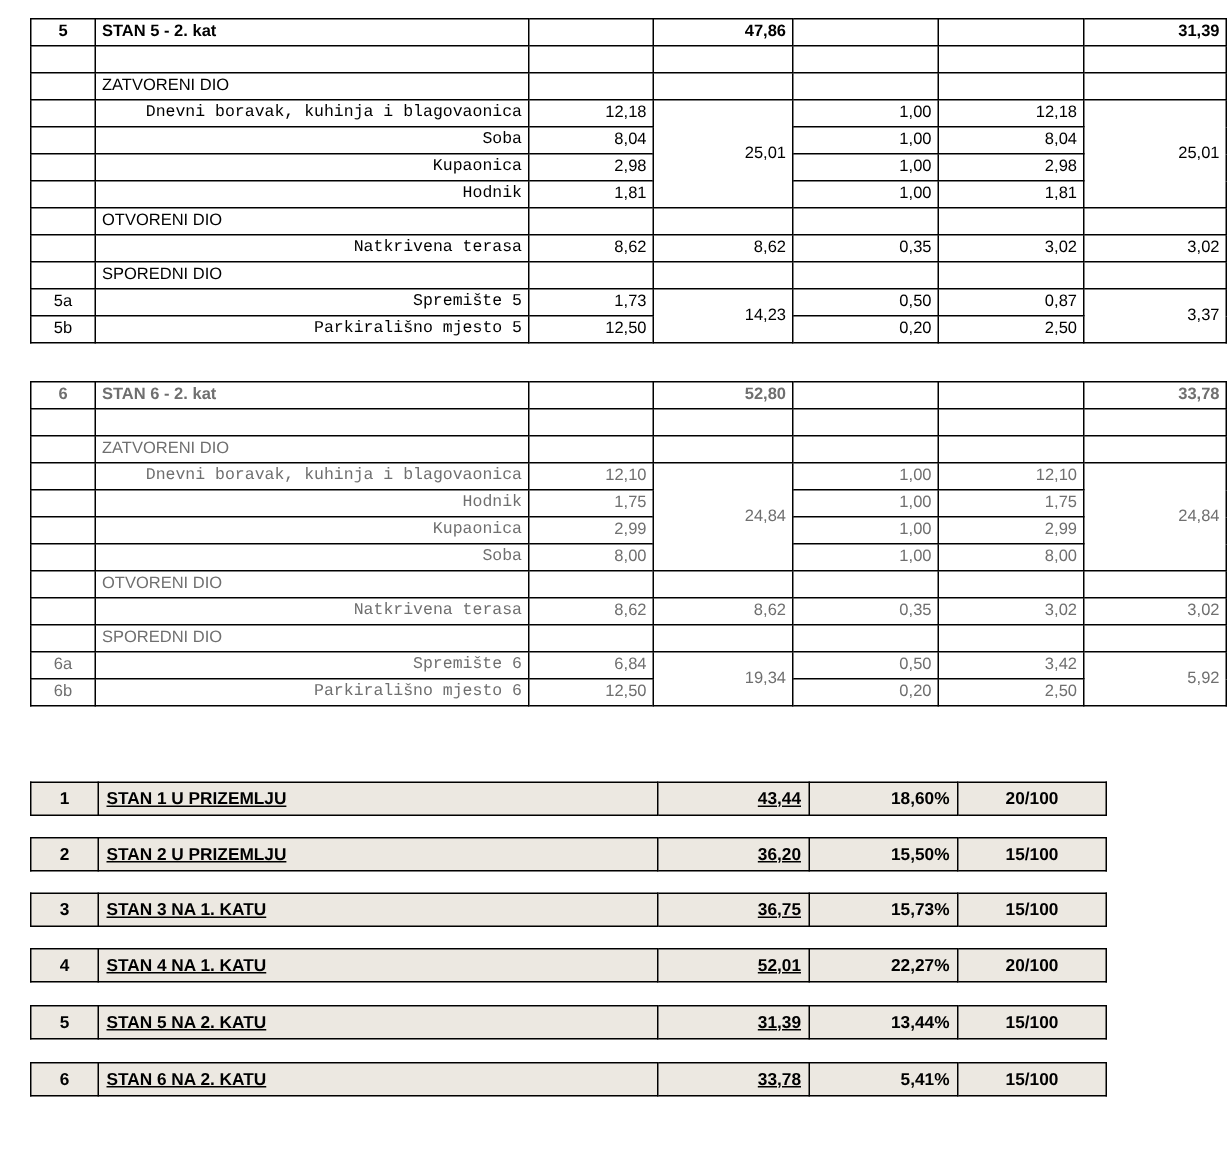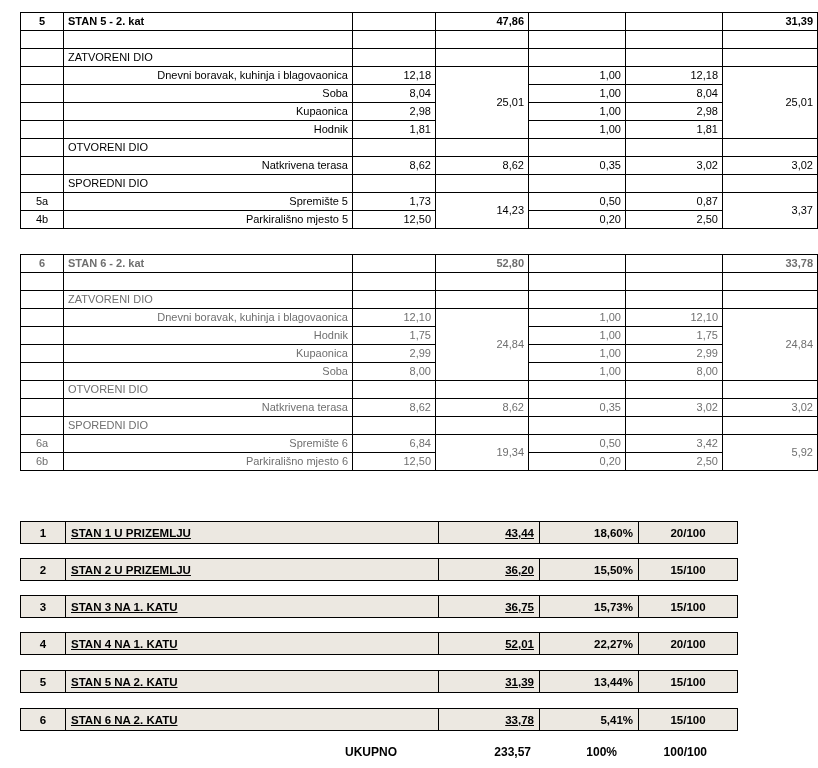--- a/index.html
+++ b/index.html
@@ -42,21 +42,21 @@
   .c-name { width: 280px; text-align: left; }
   .c-a { width: 74px; text-align: right; }
   .c-b { width: 84px; text-align: right; }
   .c-c { width: 88px; text-align: right; margin-top: 28px; }
   .c-d { width: 88px; text-align: right; }
   .c-e { width: 86px; text-align: right; }
 
   .hdr td { background: #ece8e1; font-weight: bold; }
   .blank td { background: #ece8e1; height: 13px; border-left: 1px solid #000; border-right: 1px solid #000; border-top: 1px solid #000; border-bottom: 1px solid #000;}
   .section td { text-align: left; font-weight: normal; }
-  .right { text-align: right; }
+  .right { text-align: right; font-family: Liberation Mono, monospace; }
 
   .block { position: absolute; left: 20px; }
   .fade-mid { color: #6f6f6f; }
 
   
   table.summary {
     border-collapse: collapse;
     table-layout: fixed;
   }
   table.summary td {
@@ -185,21 +185,21 @@
       <tr>
         <td class="c-num">5a</td>
         <td class="c-name right">Spremište 5</td>
         <td class="c-a">1,73</td>
         <td class="c-b" rowspan="2" style="vertical-align:middle;">14,23</td>
         <td class="c-c">0,50</td>
         <td class="c-d">0,87</td>
         <td class="c-e" rowspan="2" style="vertical-align:middle;">3,37</td>
       </tr>
       <tr>
-        <td class="c-num">4b</td>
+        <td class="c-num">5b</td>
         <td class="c-name right">Parkirališno mjesto 5</td>
         <td class="c-a">12,50</td>
         <td class="c-c">0,20</td>
         <td class="c-d">2,50</td>
       </tr>
     </tbody>
       </table>
   </div>
 
   <div class="block fade-mid" style="top:254px;">
@@ -389,20 +389,14 @@
         <td class="s-num">6</td>
         <td class="s-name">STAN 6 NA 2. KATU</td>
         <td class="s-area">33,78</td>
         <td class="s-pct">5,41%</td>
         <td class="s-share">15/100</td>
       </tr>
     </tbody>
       </table>
   </div>
 
-  <div class="totals" style="top:745px; height:18px;">
-    <span class="t-label">UKUPNO</span>
-    <span class="t-area">233,57</span>
-    <span class="t-pct">100%</span>
-    <span class="t-share">100/100</span>
-  </div>
 
 </div>
 
 </body></html>

